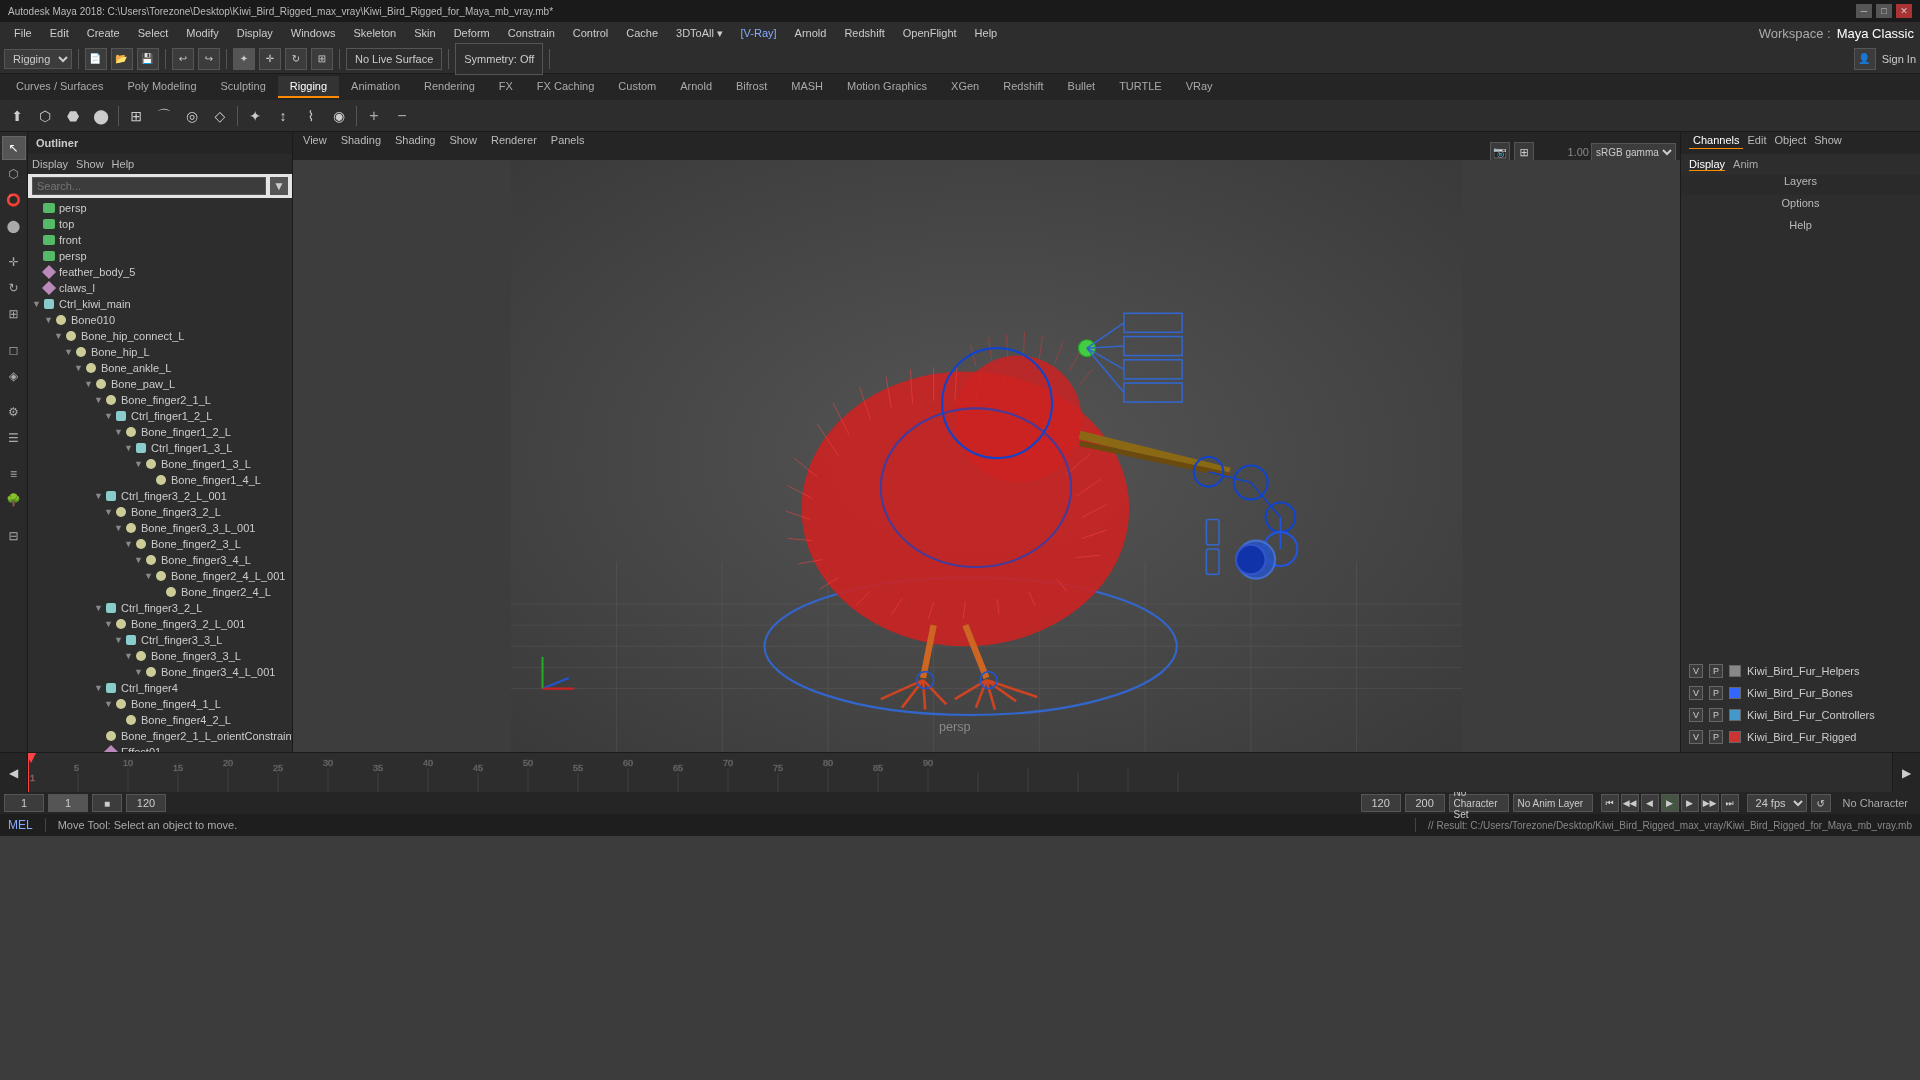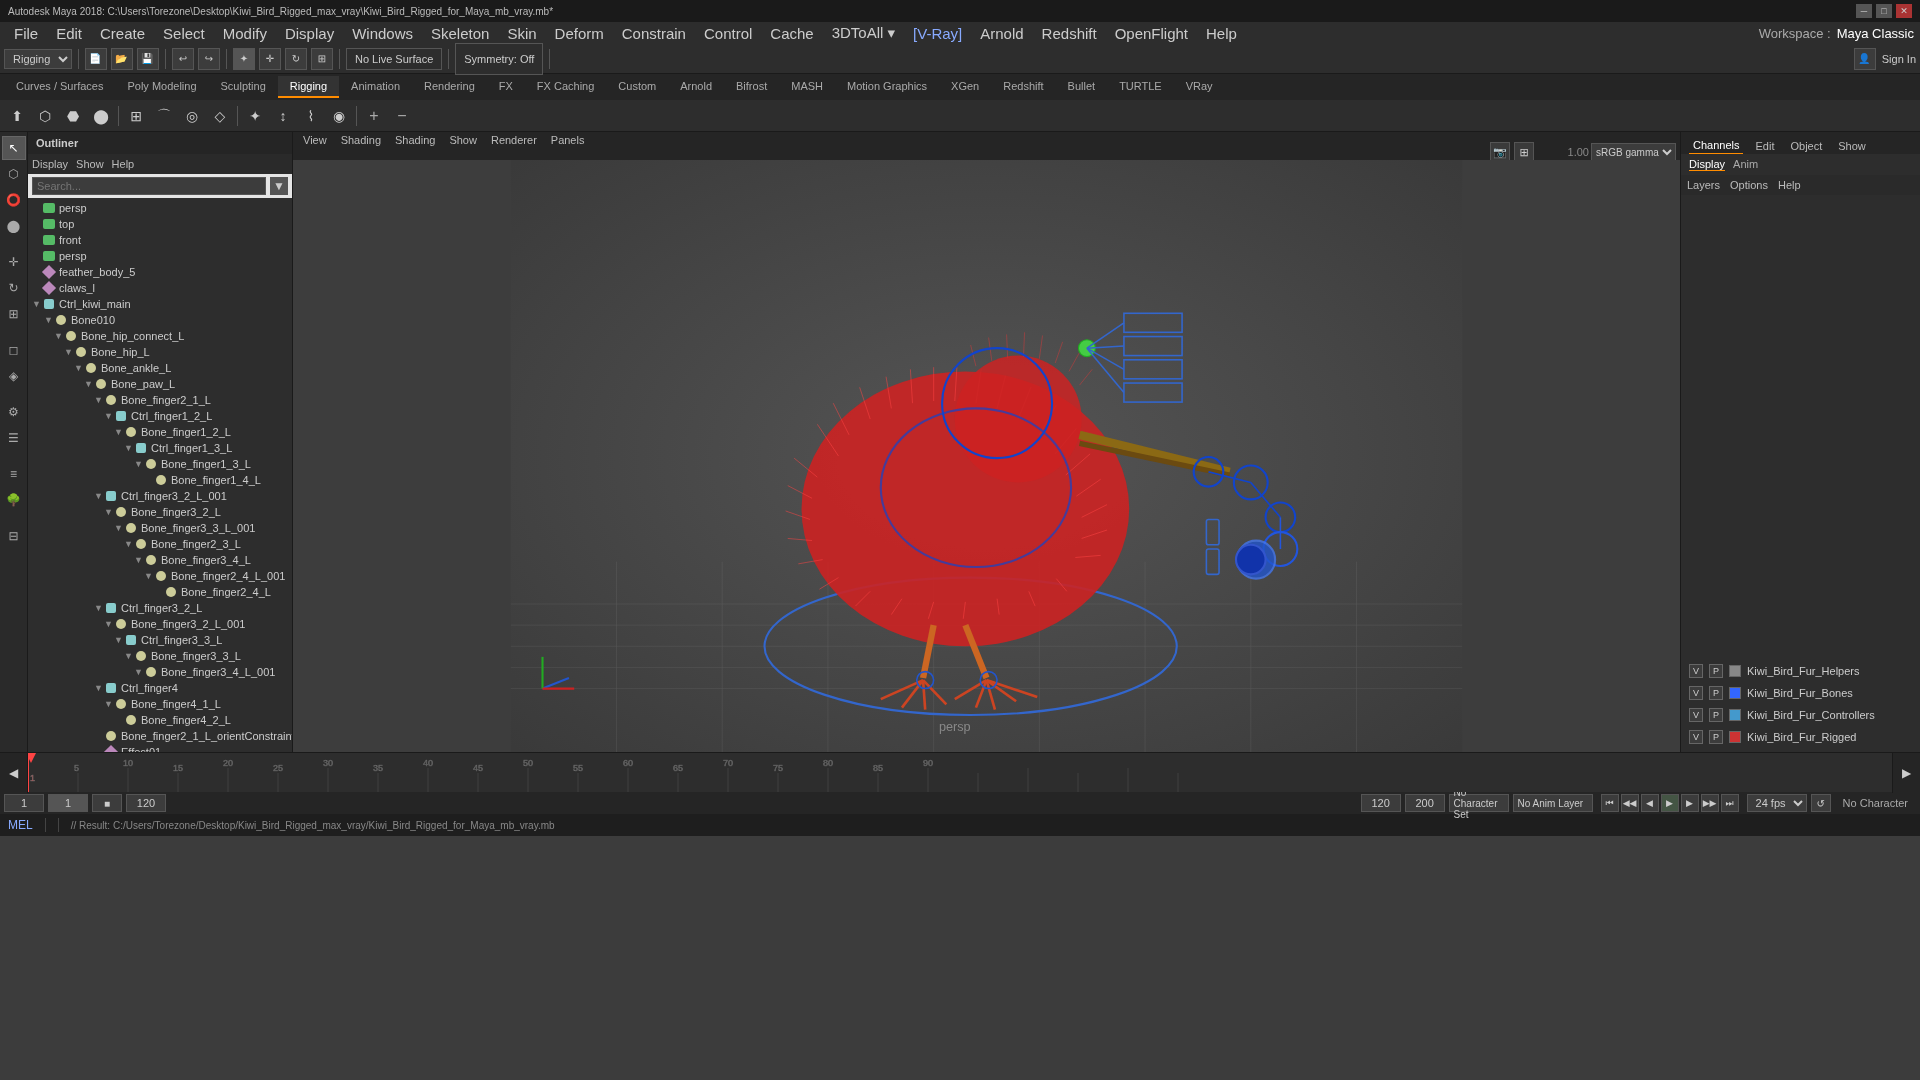--- a/index.html
+++ b/index.html
@@ -36,21 +36,21 @@
     #menu-bar {
       height: 22px;
       background: #2d2d2d;
       display: flex;
       align-items: center;
       padding: 0 6px;
       gap: 2px;
     }
     .menu-item {
       padding: 2px 8px;
-      font-size: 15px;
+      font-size: 11px;
       color: #ccc;
       cursor: pointer;
     }
 
     
     #workspace-selector {
       margin-left: auto;
       display: flex;
       align-items: center;
       gap: 6px;
@@ -295,38 +295,39 @@
       width: 240px;
       background: #2d2d2d;
       border-left: 1px solid #1a1a1a;
       display: flex;
       flex-direction: column;
     }
     #channels-header {
       height: 22px;
       background: #252525;
       display: flex;
-      align-items: flex-end;
+      align-items: flex-start;
       padding: 0 8px;
-      gap: 8px;
+      gap: 0;
     }
     .channels-tab {
       font-size: 11px;
       color: #bbb;
       cursor: pointer;
       padding: 2px 4px;
     }
     .channels-tab.active { color: #fff; border-bottom: 1px solid #ff8c00; }
     #channels-menu {
       height: 20px;
       background: #2a2a2a;
       display: flex;
       align-items: center;
       padding: 0 6px;
       gap: 10px;
+      flex-direction: column;
     }
     .ch-menu-item {
       font-size: 11px;
       color: #bbb;
       cursor: pointer;
     }
     #channels-content {
       flex: 1;
     }
     #layers-section {
@@ -1141,15 +1142,16 @@
   <div class="anim-btn">↺</div>
 
   <div style="padding:0 8px; font-size:11px; color:#aaa; cursor:pointer;">
     <span>No Character</span>
   </div>
 </div>
 
 <div id="bottom-status">
   <span style="color:#88aaff; cursor:pointer;">MEL</span>
   <div class="status-sep"></div>
+  <span style="flex:1; font-size:11px; color:#aaa;">Move Tool: Select an object to move.</span>
   <div class="status-sep"></div>
   <span style="font-size:10px; color:#888;">// Result: C:/Users/Torezone/Desktop/Kiwi_Bird_Rigged_max_vray/Kiwi_Bird_Rigged_for_Maya_mb_vray.mb</span>
 </div>
 
 </body></html>

